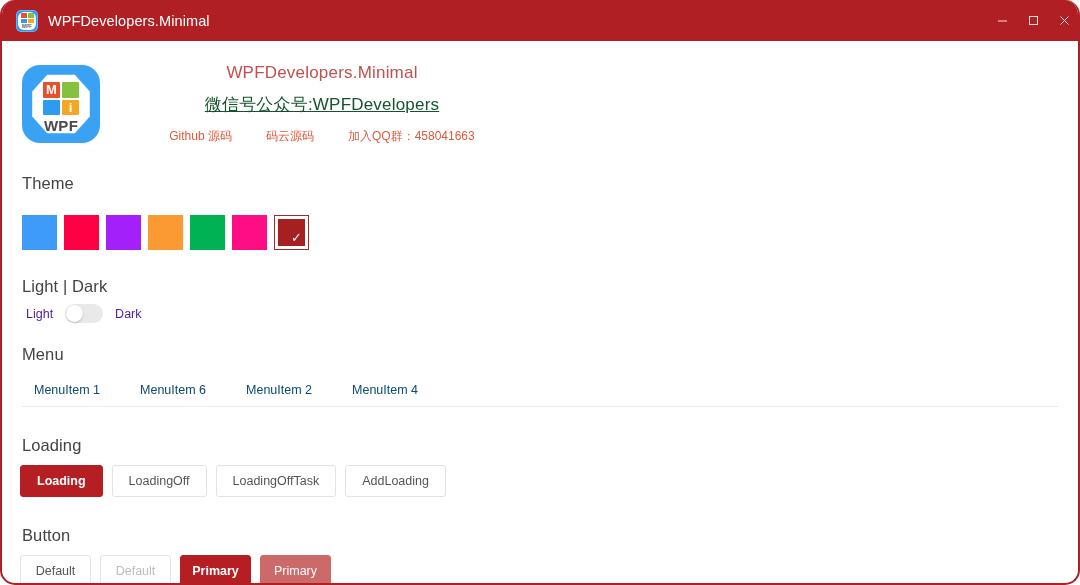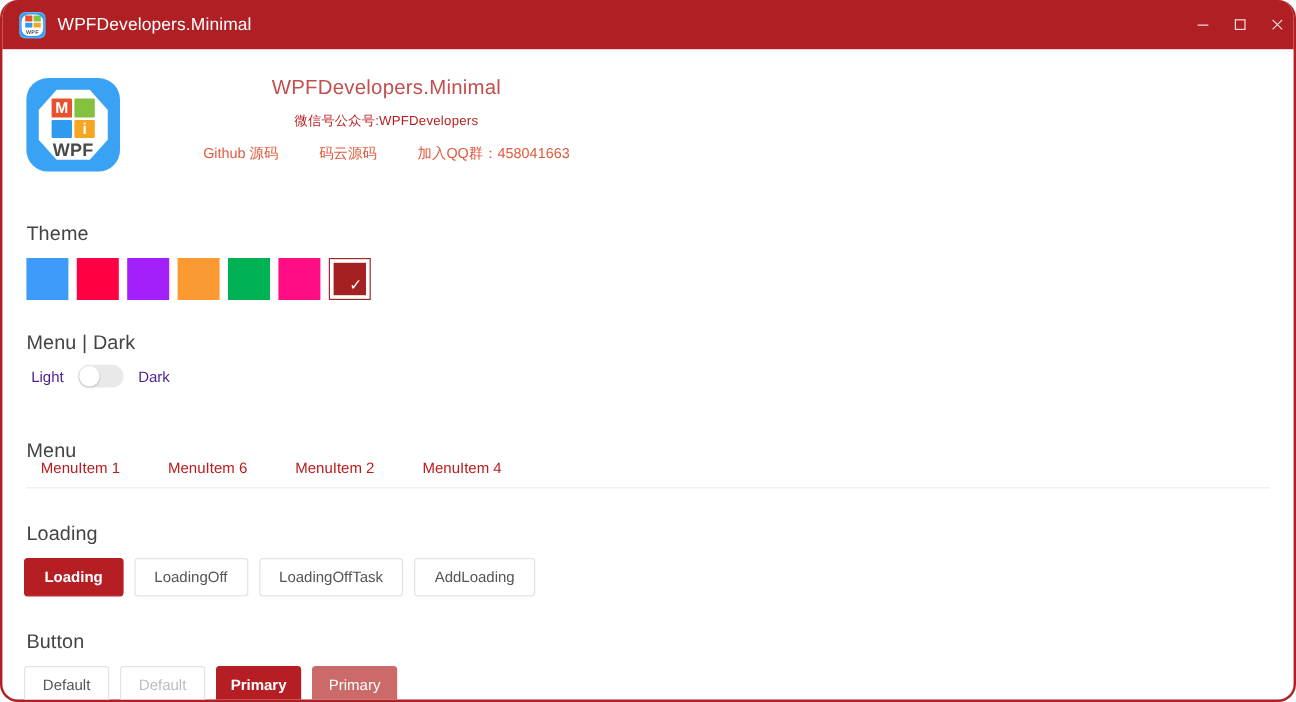--- a/index.html
+++ b/index.html
@@ -94,21 +94,21 @@
     letter-spacing: .3px;
   }
 
   #brand-lines {
     position: absolute; left: 110px; top: 22px; width: 420px; text-align: center;
   }
   #brand-title {
     color: #c2504e; font-size: 17px; letter-spacing: .2px; margin-bottom: 10px;
   }
   #brand-sub {
-    color: #b91c1c; font-size: 11px; letter-spacing: .2px; margin-bottom: 12px;
+    color: #14532d; font-size: 17px; letter-spacing: .2px; margin-bottom: 12px; text-decoration: underline;
   }
   #brand-links {
     display: flex; justify-content: center; gap: 34px;
     font-size: 12px; color: #e0593c;
   }
   #brand-links span { white-space: nowrap; }
 
   
   .section-title {
     position: absolute; left: 20px;
@@ -152,21 +152,21 @@
   }
 
   
   #menu-row {
     position: absolute; left: 20px; top: 383px; right: 20px;
     display: flex; align-items: center;
     border-bottom: 1px solid #ebebeb;
     padding-bottom: 9px;
   }
   .menu-item {
-    font-size: 12.5px; color: #b91c1c; padding: 0 20px;
+    font-size: 12.5px; color: #0c4a6e; padding: 0 20px;
   }
   .menu-item:first-child { padding-left: 12px; }
 
   
   #loading-row {
     position: absolute; left: 18px; top: 465px; display: flex; gap: 9px;
   }
   .btn {
     height: 32px; display: flex; align-items: center; justify-content: center;
     border-radius: 3px; font-size: 12.5px; padding: 0 16px;
@@ -252,45 +252,45 @@
       <div id="brand-title">WPFDevelopers.Minimal</div>
       <div id="brand-sub">微信号公众号:WPFDevelopers</div>
       <div id="brand-links">
         <span>Github 源码</span>
         <span>码云源码</span>
         <span>加入QQ群：458041663</span>
       </div>
     </div>
   </div>
 
-  <div class="section-title" style="top:186px">Theme</div>
+  <div class="section-title" style="top:174px">Theme</div>
   <div id="theme-row">
     <div class="swatch" style="background:#3e9bfa"></div>
     <div class="swatch" style="background:#ff0044"></div>
     <div class="swatch" style="background:#a420fb"></div>
     <div class="swatch" style="background:#fb9a33"></div>
     <div class="swatch" style="background:#00b253"></div>
     <div class="swatch" style="background:#ff0d84"></div>
     <div class="swatch selected">
       <div class="fill" style="background:#a52121">
         <span class="check">✓</span>
       </div>
     </div>
   </div>
 
-  <div class="section-title" style="top:277px">Menu | Dark</div>
+  <div class="section-title" style="top:277px">Light | Dark</div>
   <div id="toggle-row">
     <span class="tg-label">Light</span>
     <div id="toggle">
       <div class="knob"></div>
     </div>
     <span class="tg-label">Dark</span>
   </div>
 
-  <div class="section-title" style="top:367px">Menu</div>
+  <div class="section-title" style="top:345px">Menu</div>
   <div id="menu-row">
     <div class="menu-item">MenuItem 1</div>
     <div class="menu-item">MenuItem 6</div>
     <div class="menu-item">MenuItem 2</div>
     <div class="menu-item">MenuItem 4</div>
   </div>
 
   <div class="section-title" style="top:436px">Loading</div>
   <div id="loading-row">
     <div class="btn filled">Loading</div>

